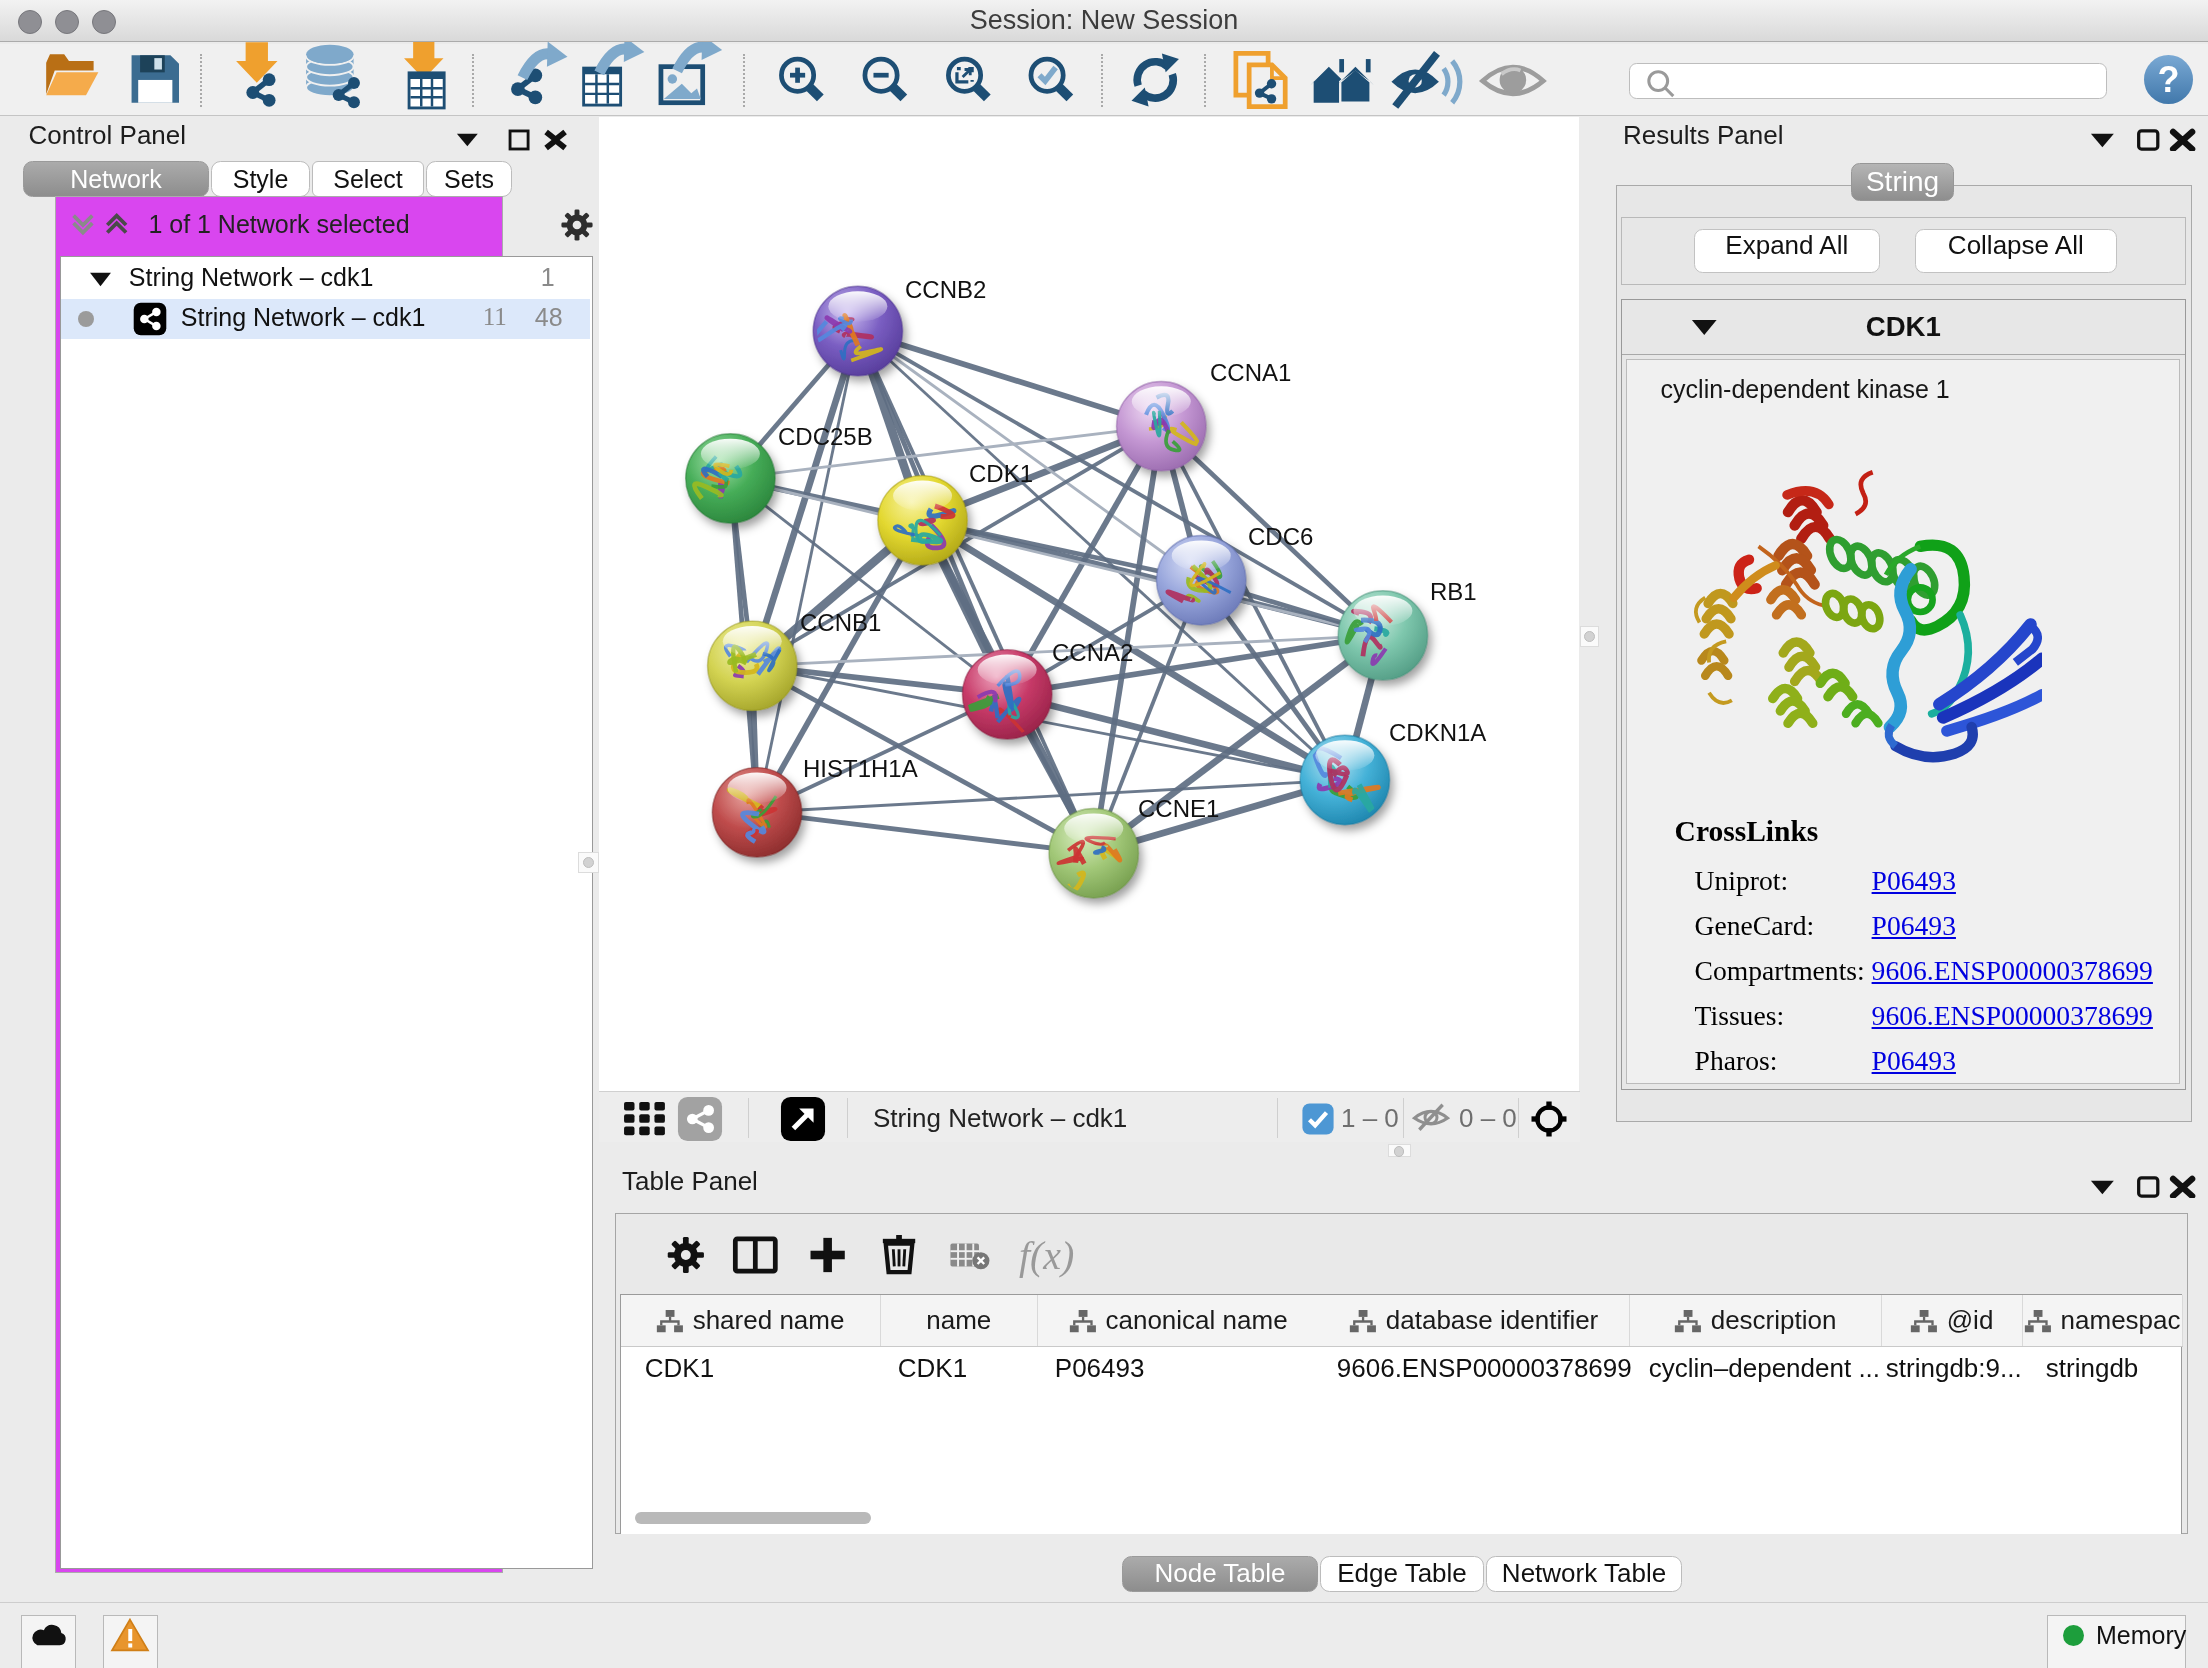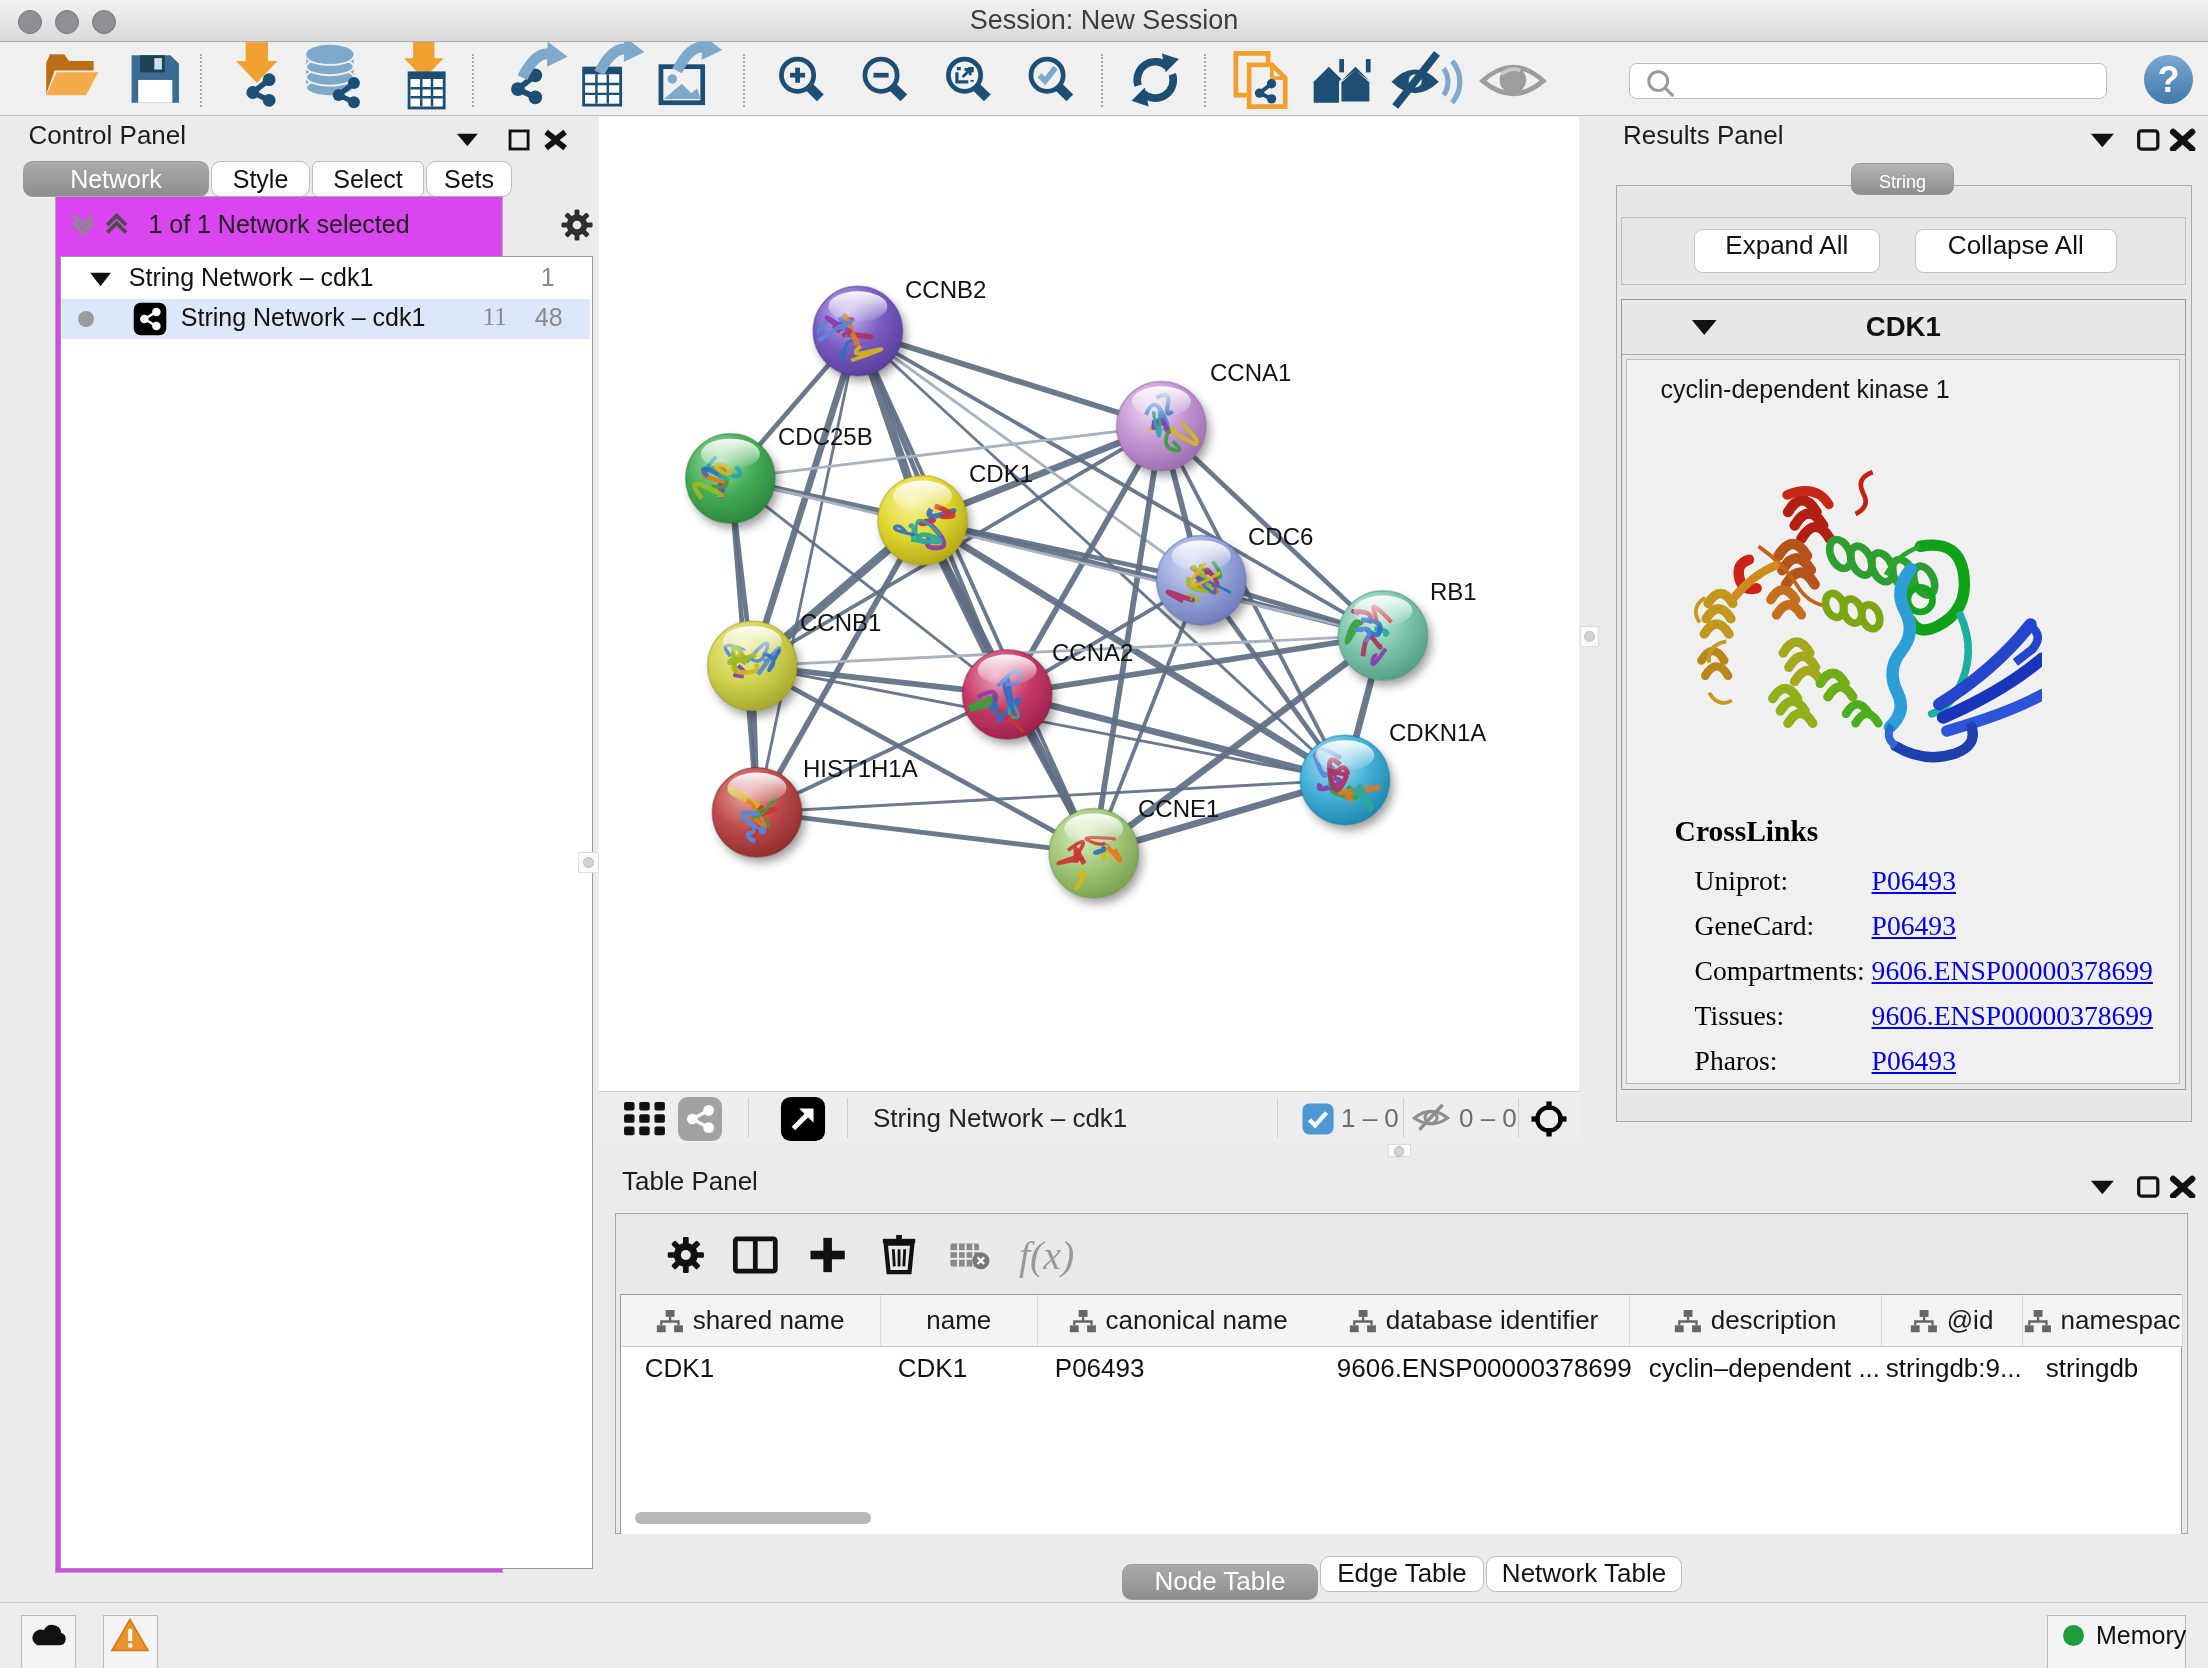--- a/index.html
+++ b/index.html
@@ -34,22 +34,22 @@
     background:#fff; border:1.9px solid #999; }
   .trow { position:absolute; left:0; width:529px; height:40px; font-size:25px; color:#111; }
   
   #netcanvas { position:absolute; left:599px; top:117px; width:980px; height:974px; background:#fff; overflow:hidden; }
   .nlabel { position:absolute; font-size:24px; color:#111; white-space:nowrap; }
   #netbar { position:absolute; left:599px; top:1091px; width:981px; height:51px; background:#ededed;
     border-top:1.9px solid #d0d0d0; }
   .nbsep { position:absolute; top:5.7px; height:40px; width:0; border-left:1.9px solid #cfcfcf; }
   
   #rp-title { position:absolute; left:1623px; top:120px; font-size:26px; color:#1c1c1c; }
-  #stringtab { position:absolute; left:1851px; top:163px; width:103px; height:32px; border-radius:8.6px;
-    background:linear-gradient(#b5b5b5,#8e8e8e); color:#fff; font-size:18px; text-align:center; line-height:36px;
+  #stringtab { position:absolute; left:1851px; top:163px; width:103px; height:38px; border-radius:8.6px;
+    background:linear-gradient(#b5b5b5,#8e8e8e); color:#fff; font-size:28px; text-align:center; line-height:36px;
     border:1px solid #979797; z-index:3; }
   #rp-outer { position:absolute; left:1616px; top:185px; width:576px; height:937px;
     border:1.9px solid #a9a9a9; background:#e7e7e7; }
   #rp-btnbox { position:absolute; left:3.8px; top:31px; width:565px; height:68px; border:1.9px solid #b9b9b9; }
   .rbtn { position:absolute; top:11.4px; height:44px; background:#fff; border:1.9px solid #c2c2c2;
     border-radius:8.6px; font-size:26px; color:#111; text-align:center; }
   #rp-cdkbox { position:absolute; left:3.8px; top:113px; width:565px; height:791px; border:1.9px solid #999; }
   #rp-cdkhead { position:absolute; left:0; top:0; width:100%; height:55px; background:#e7e7e7;
     border-bottom:1.9px solid #a8a8a8; }
   #rp-body { position:absolute; left:3.8px; top:59px; width:554px; height:725px; background:#f0f0f0;
@@ -882,21 +882,21 @@
       <div class="td" style="left:277px;">CDK1</div>
       <div class="td" style="left:434px;">P06493</div>
       <div class="td" style="left:716px;">9606.ENSP00000378699</div>
       <div class="td" style="left:1028px;">cyclin–dependent ...</div>
       <div class="td" style="left:1265px;">stringdb:9...</div>
       <div class="td" style="left:1425px;">stringdb</div>
 <div class="abs" style="left:0;top:51px;width:1562px;height:0;border-top:1.9px solid #c9c9c9;"></div>
 <div class="abs" style="left:14.3px;top:217px;width:236px;height:12.4px;border-radius:6.7px;background:#b9b9b9;"></div>
 </div>
 </div>
-<div class="btab sel" style="left:1122px; width:196px;margin-top:8px;">Node Table</div>
+<div class="btab sel" style="left:1122px; width:196px;">Node Table</div>
 <div class="btab" style="left:1320px; width:164px;">Edge Table</div>
 <div class="btab" style="left:1486px; width:196px;">Network Table</div>
 
 <div id="statusbar">
   <div class="sbtn" style="left:21px; width:55px;">
     <svg width="40" height="28.5" viewBox="0 0 24 17" style="margin:4.8px 0 0 6.7px;">
         <path fill="#111" d="M19.4 7.1a5.5 5.5 0 0 0-10.5-1.6A4.5 4.5 0 0 0 5 14.5h13.5a3.8 3.8 0 0 0 .9-7.4z"></path>
       </svg>
   </div>
   <div class="sbtn" style="left:103px; width:55px;">

